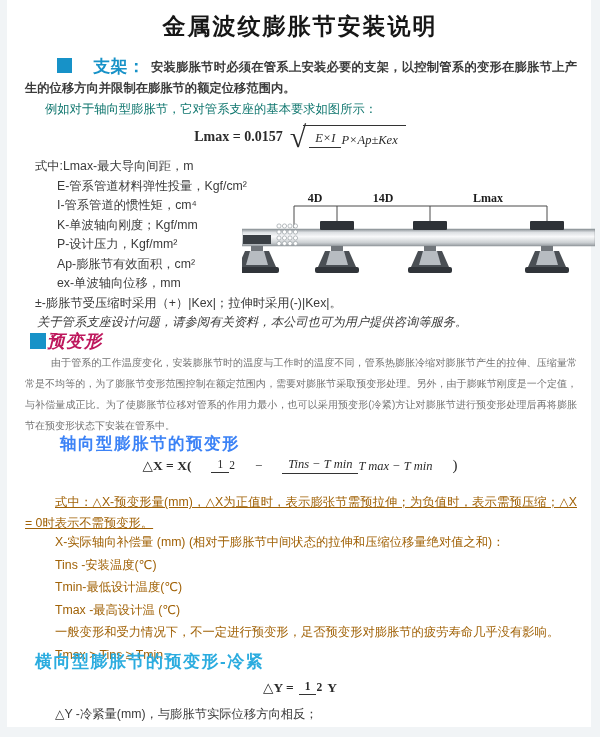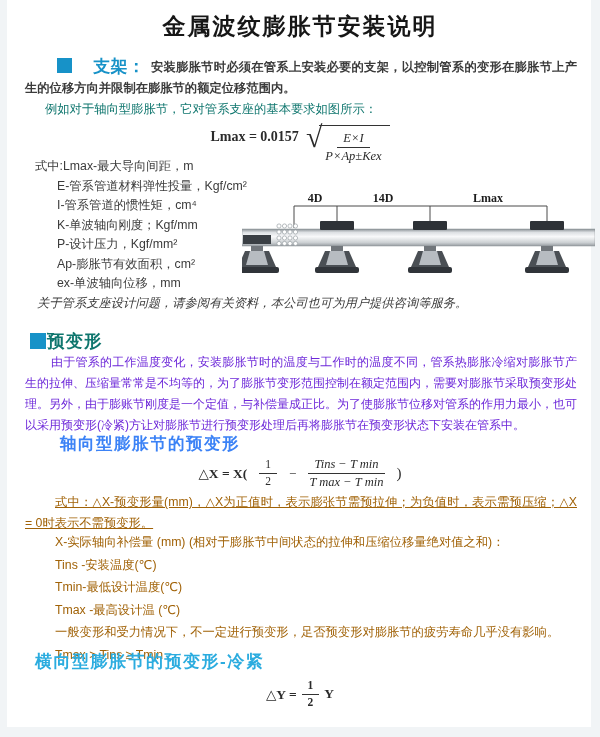--- a/index.html
+++ b/index.html
@@ -38,52 +38,52 @@
 
   
   .formula1 {
     position:absolute; top:122px; left:0; width:600px;
     display:flex; justify-content:center; align-items:flex-start;
     font-family:"Liberation Serif","DejaVu Serif",serif; color:#2b2b2b;
   }
   .f1-lhs { font-weight:bold; font-size:14px; margin-right:7px; margin-top:7px; }
   .rad-sign { font-size:30px; line-height:30px; margin-right:-3px; font-weight:400; }
   .rad-body { border-top:1.6px solid #333; padding:2px 8px 0 6px; margin-top:3px; }
-  .frac { display:inline-flex; flex-direction:column; align-items:center; line-height:1.2; }
+  .frac { display:inline-flex; flex-direction:row; align-items:center; line-height:1.2; }
   .frac .num { border-bottom:1px solid #333; padding:0 6px 1px; }
   .frac .den { padding-top:1px; }
   .f1 .frac { font-style:italic; font-size:12.5px; }
 
   
   .def-list { position:absolute; top:157px; left:35px; font-size:12.3px; line-height:19.5px; color:#3b3b3b; width:560px; }
   .def-ind  { margin-left:22px; }
   .def-note { margin-left:2px;font-style:italic; }
 
   
   .diagram { position:absolute; top:191px; left:242px; width:353px; height:94px; }
 
   
   .h2-preform {
     position:absolute; top:329px; left:30px; display:flex; align-items:center;
-    font-size:17.5px; font-weight:bold; color:#0f766e; letter-spacing:1px;
+    font-size:17.5px; font-weight:bold; color:#be185d; letter-spacing:1px;font-style:italic;
   }
   .h2-preform .sq { width:16px; height:16px; margin-right:1px; vertical-align:0; }
   .p-preform {
     position:absolute; top:352px; left:25px; width:552px;
-    font-size:12px; line-height:21px; text-align:justify; text-indent:26px; color:#6d28d9;
+    font-size:10px; line-height:21px; text-align:justify; text-indent:26px; color:#737373;
   }
 
   .h3 { position:absolute; font-weight:bold; letter-spacing:1.5px; }
   .h3-axial   { top:433px; left:60px; font-size:16.5px; color:#3b82f6; }
   .h3-lateral { top:650px; left:35px; font-size:17px;  color:#2bacdf; }
 
   
   .formula2 {
     position:absolute; top:457px; left:0; width:600px;
-    display:flex; justify-content:center; align-items:center; gap:12px;
+    display:flex; justify-content:center; align-items:center; gap:20px;
     font-family:"Liberation Serif","DejaVu Serif",serif; font-size:13px; color:#2b2b2b;
   }
   .formula2 .lhs { font-weight:bold; font-size:13.5px; }
   .formula2 .rp  { font-size:15px; }
   .fr-small { font-size:11.5px; }
   .fr-it { font-style:italic; font-size:12.5px; }
   .minus { font-size:13px; }
 
   .p-explain {
     position:absolute; top:492px; left:25px; width:552px;
@@ -127,20 +127,21 @@
   </div>
 
   <div class="def-list">
     <div>式中:Lmax-最大导向间距，m</div>
     <div class="def-ind">E-管系管道材料弹性投量，Kgf/cm²</div>
     <div class="def-ind">I-管系管道的惯性矩，cm⁴</div>
     <div class="def-ind">K-单波轴向刚度；Kgf/mm</div>
     <div class="def-ind">P-设计压力，Kgf/mm²</div>
     <div class="def-ind">Ap-膨胀节有效面积，cm²</div>
     <div class="def-ind">ex-单波轴向位移，mm</div>
+    <div>±-膨胀节受压缩时采用（+）|Kex|；拉伸时采用(-)|Kex|。</div>
     <div class="def-note">关于管系支座设计问题，请参阅有关资料，本公司也可为用户提供咨询等服务。</div>
   </div>
 
   <svg class="diagram" viewBox="0 0 353 94" width="353" height="94" xmlns="http://www.w3.org/2000/svg">
     <defs>
       <linearGradient id="pg" x1="0" y1="0" x2="0" y2="1">
         <stop offset="0" stop-color="#8a9095"></stop>
         <stop offset="0.2" stop-color="#dde0e3"></stop>
         <stop offset="0.45" stop-color="#f8f9fa"></stop>
         <stop offset="0.8" stop-color="#ccd0d3"></stop>
@@ -249,13 +250,14 @@
 
   <div class="formula3">
     <span>△Y =</span>
     <span class="frac fr-small">
       <span class="num">1</span>
       <span class="den">2</span>
     </span>
     <span>Y</span>
   </div>
 
+  <p class="p-last">△Y -冷紧量(mm)，与膨胀节实际位移方向相反；</p>
 </div>
 
 </body></html>

